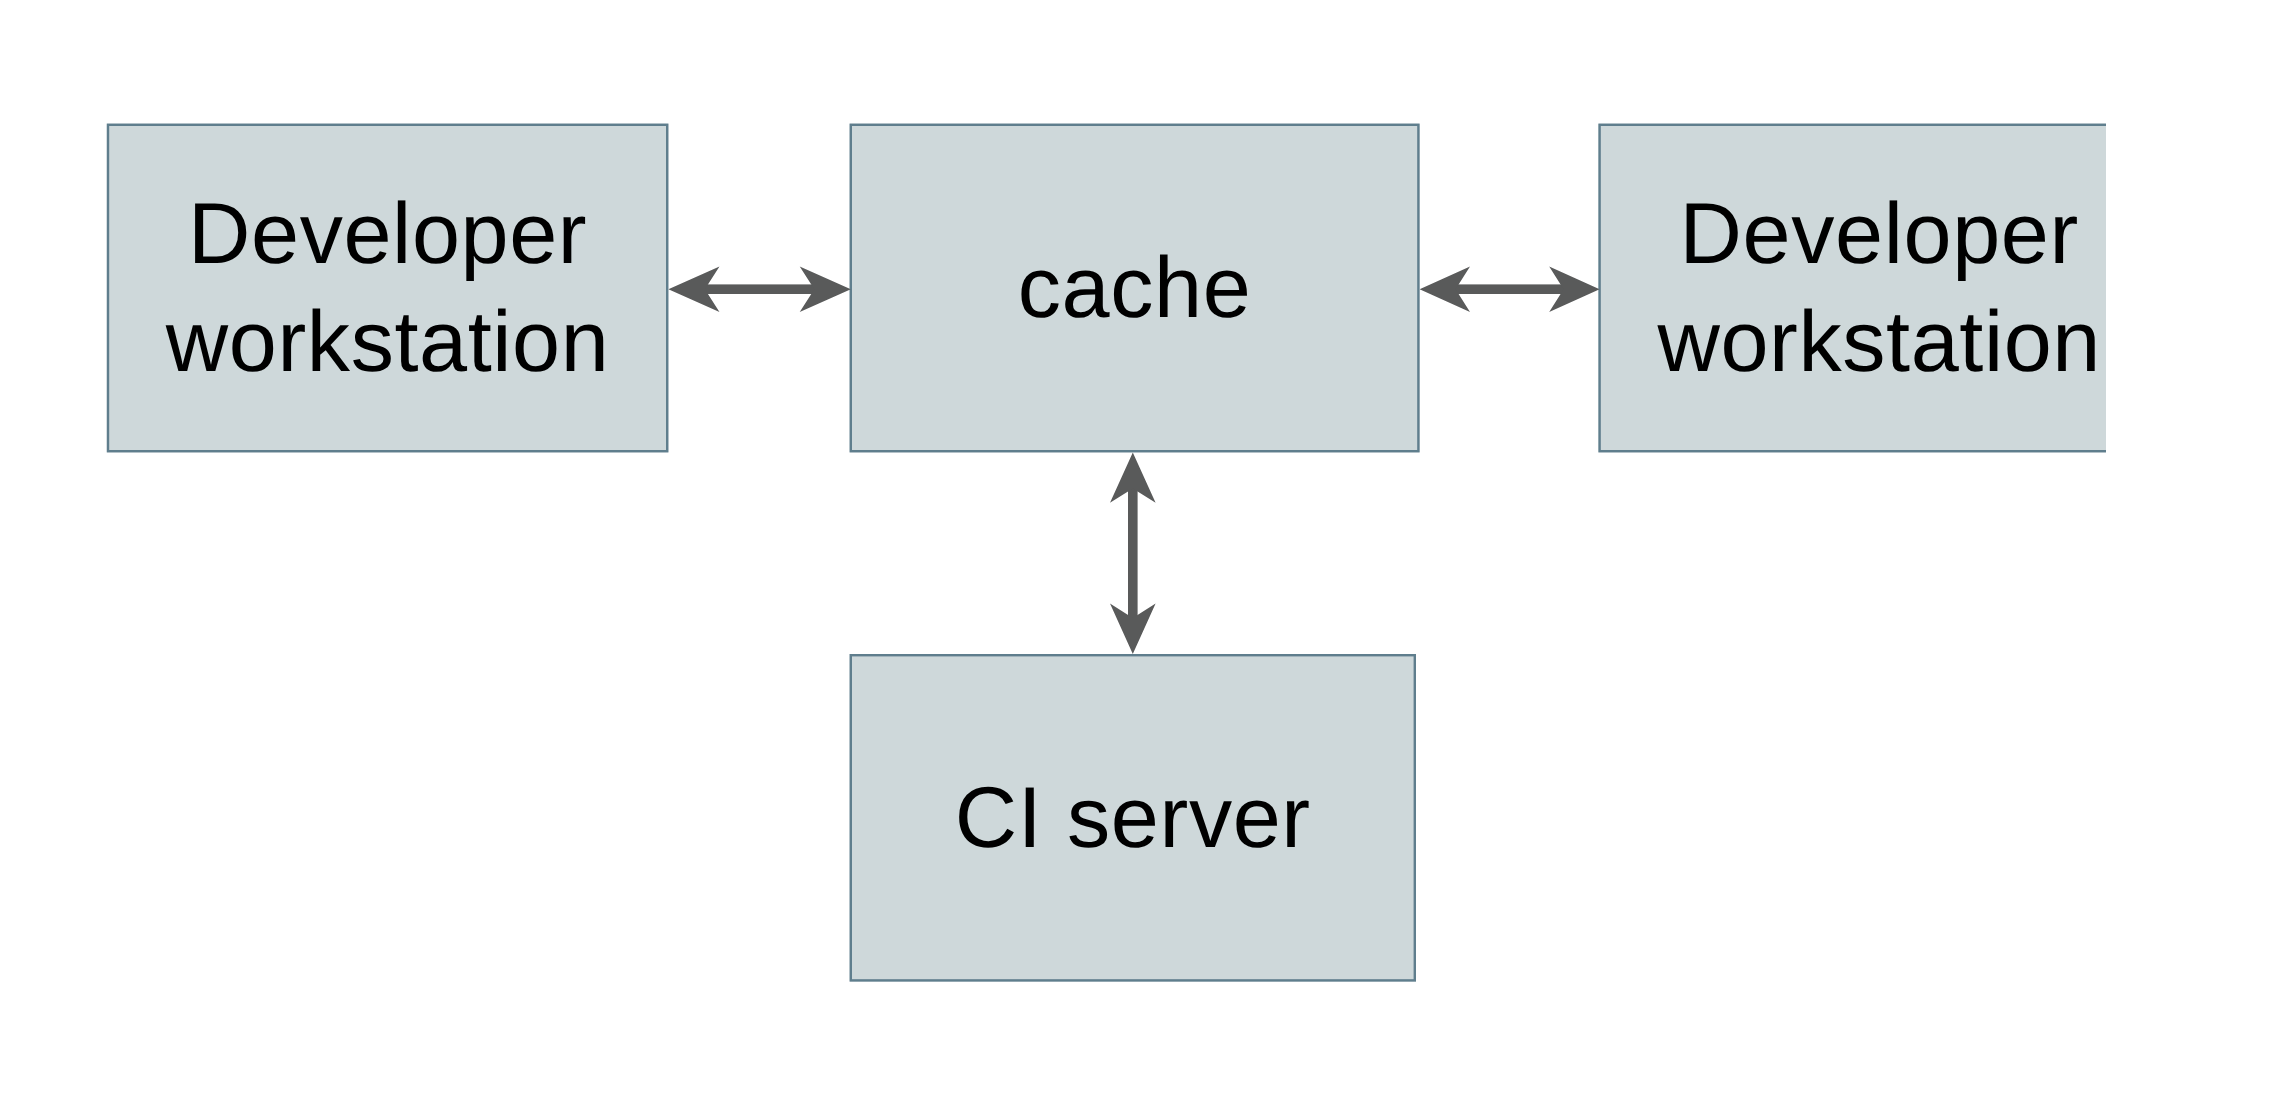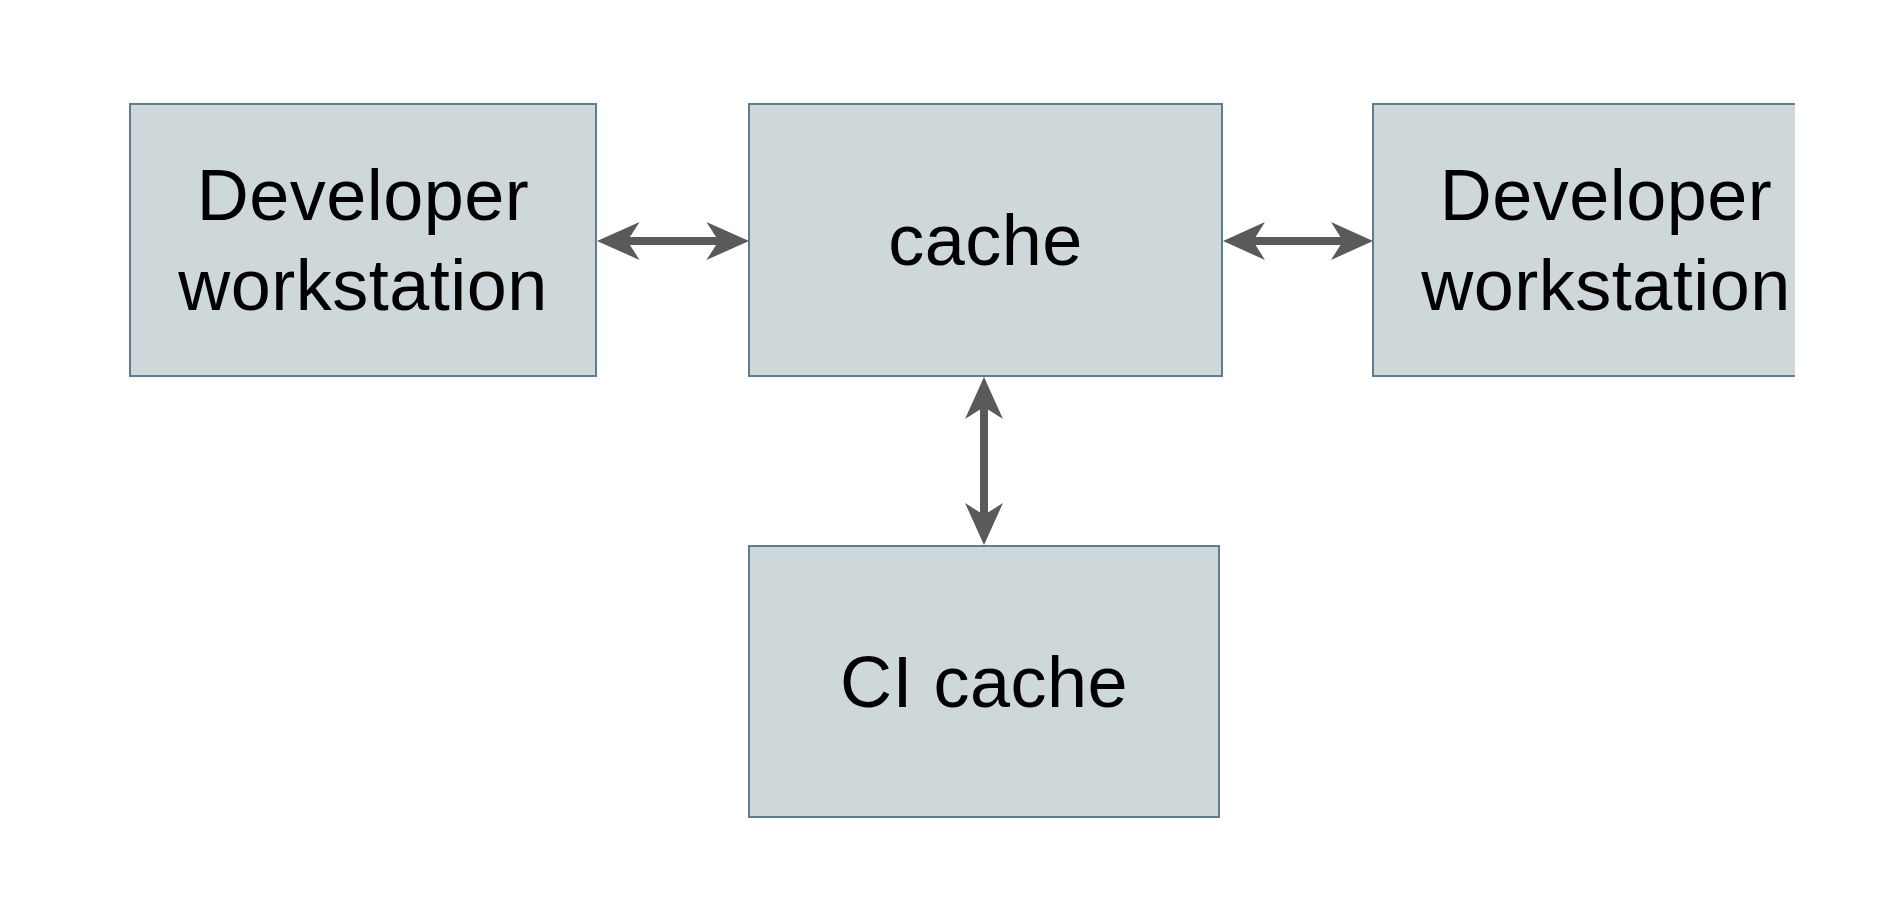--- a/index.html
+++ b/index.html
@@ -11,21 +11,20 @@
   }
   * { margin: 0; padding: 0; box-sizing: border-box; }
   html, body { background: var(--background); }
   .canvas {
     position: relative;
     width: 1755px;
     height: 922px;
     background: var(--background);
     overflow: hidden;
     font-family: "Liberation Sans", "DejaVu Sans", sans-serif;
-    margin-left: 40px;
   }
   .node {
     position: absolute;
     background: var(--node-fill);
     border: 2.5px solid var(--node-border);
     display: flex;
     flex-direction: column;
     align-items: center;
     justify-content: center;
     text-align: center;
@@ -60,21 +59,21 @@
   <div class="node" id="node-cache">
     <div class="line">cache</div>
   </div>
 
   <div class="node" id="node-dev-right">
     <div class="line">Developer</div>
     <div class="line">workstation</div>
   </div>
 
   <div class="node" id="node-ci">
-    <div class="line">CI cache</div>
+    <div class="line">CI server</div>
   </div>
 
   <svg class="arrow" id="arrow-left" viewBox="0 0 150 48" preserveAspectRatio="none">
     <rect x="28" y="20" width="94" height="8"></rect>
     <polygon points="0,24 42,5 30,24 42,43"></polygon>
     <polygon points="150,24 108,5 120,24 108,43"></polygon>
   </svg>
 
   <svg class="arrow" id="arrow-right" viewBox="0 0 150 48" preserveAspectRatio="none">
     <rect x="28" y="20" width="94" height="8"></rect>

